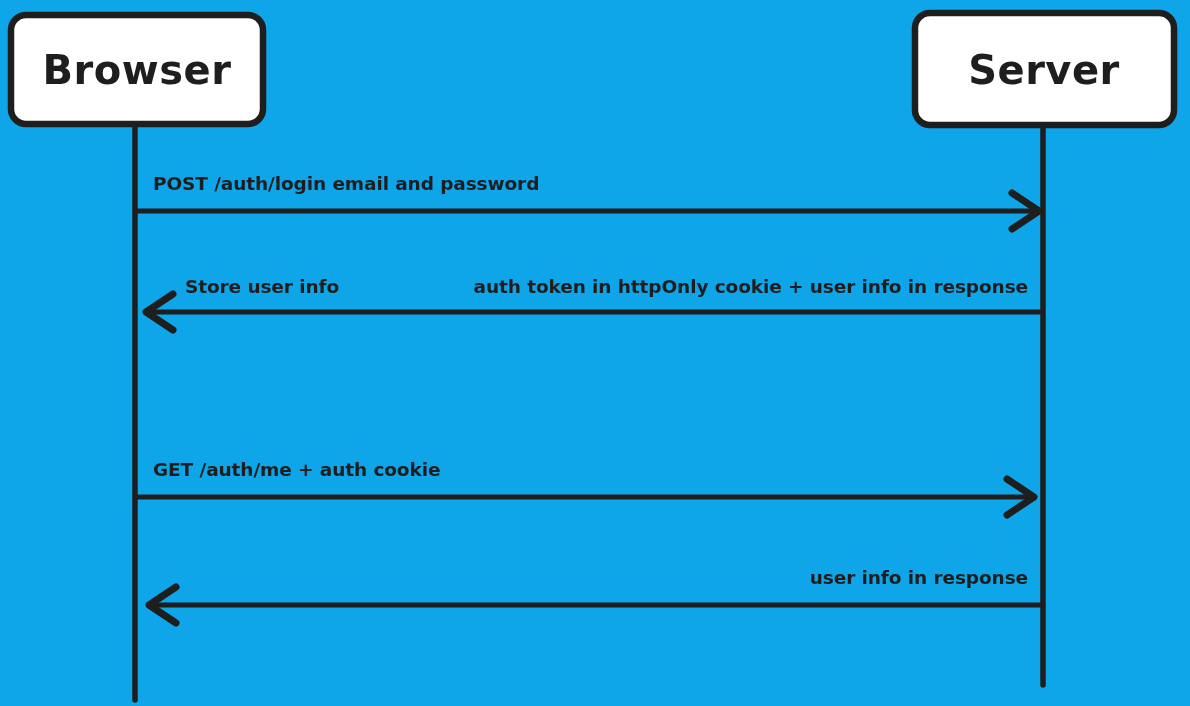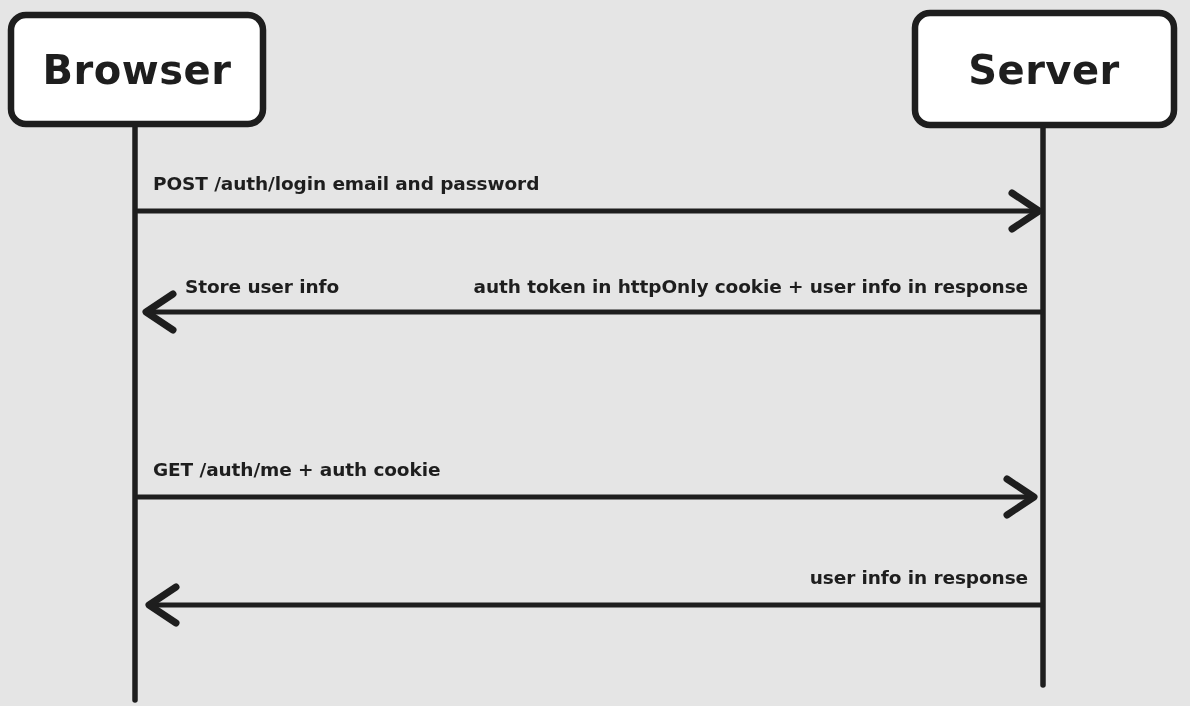--- a/index.html
+++ b/index.html
@@ -11,21 +11,21 @@
   body {
     width: 1190px;
     height: 706px;
     overflow: hidden;
     font-family: "DejaVu Sans", sans-serif;
   }
   #canvas {
     position: relative;
     width: 1190px;
     height: 706px;
-    background: #e5e5e5;
+    background: #0ea5e9;
   }
   #diagram-svg {
     position: absolute;
     top: 0;
     left: 0;
     width: 1190px;
     height: 706px;
   }
   .participant-label {
     font-family: "DejaVu Sans", sans-serif;

